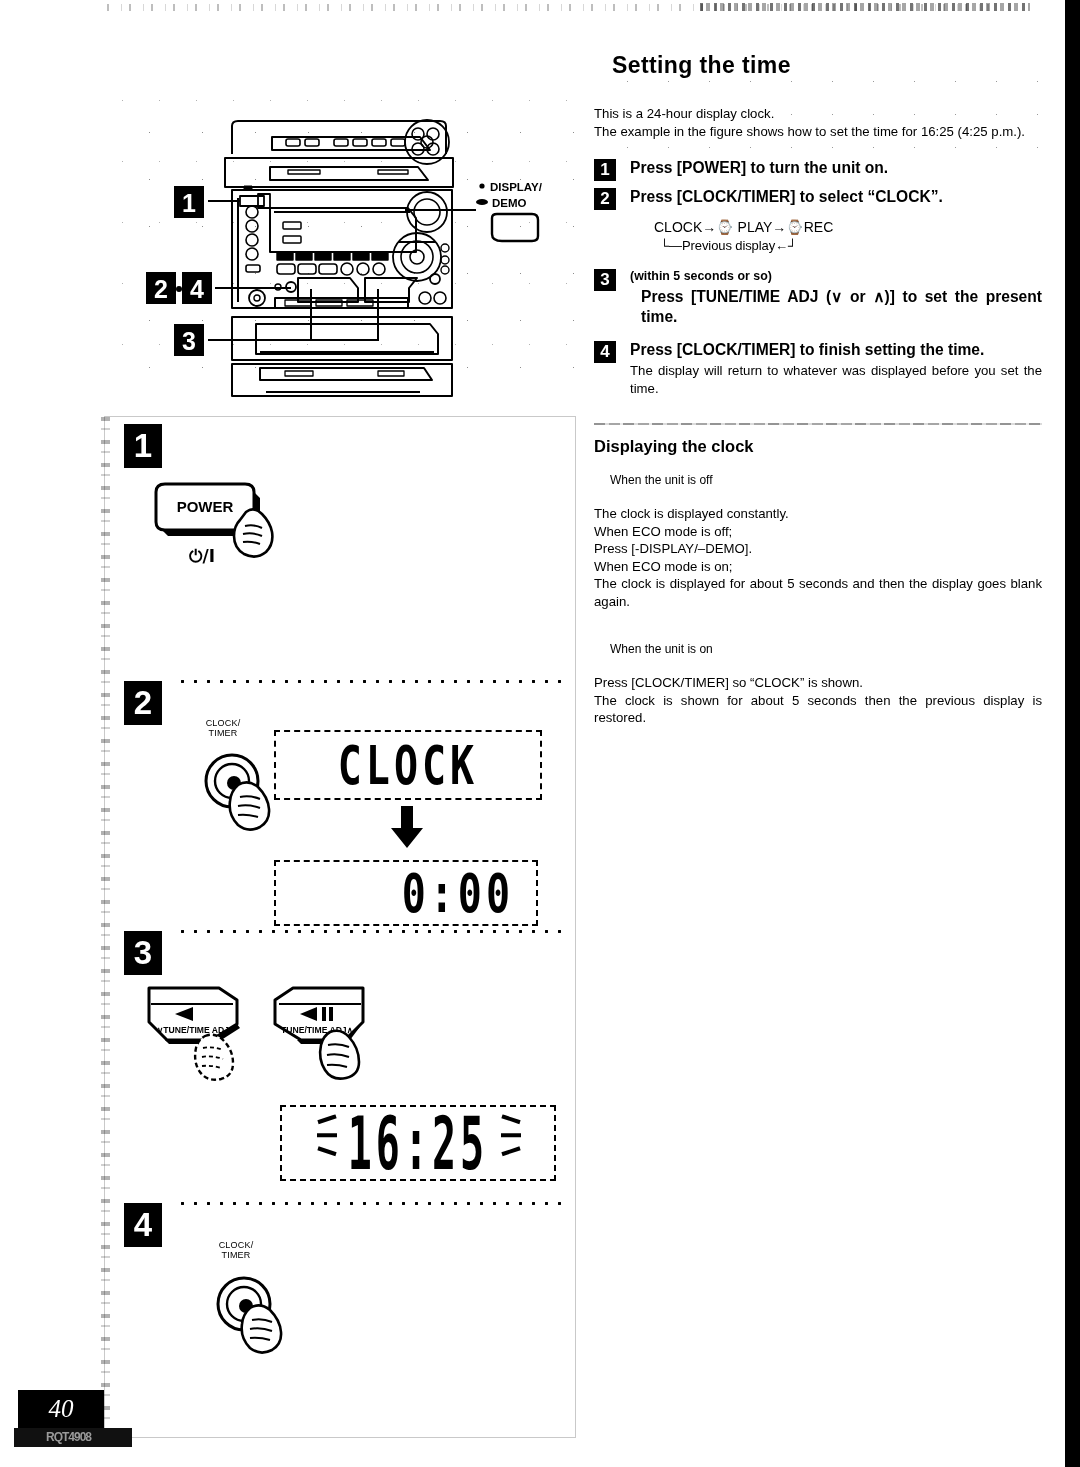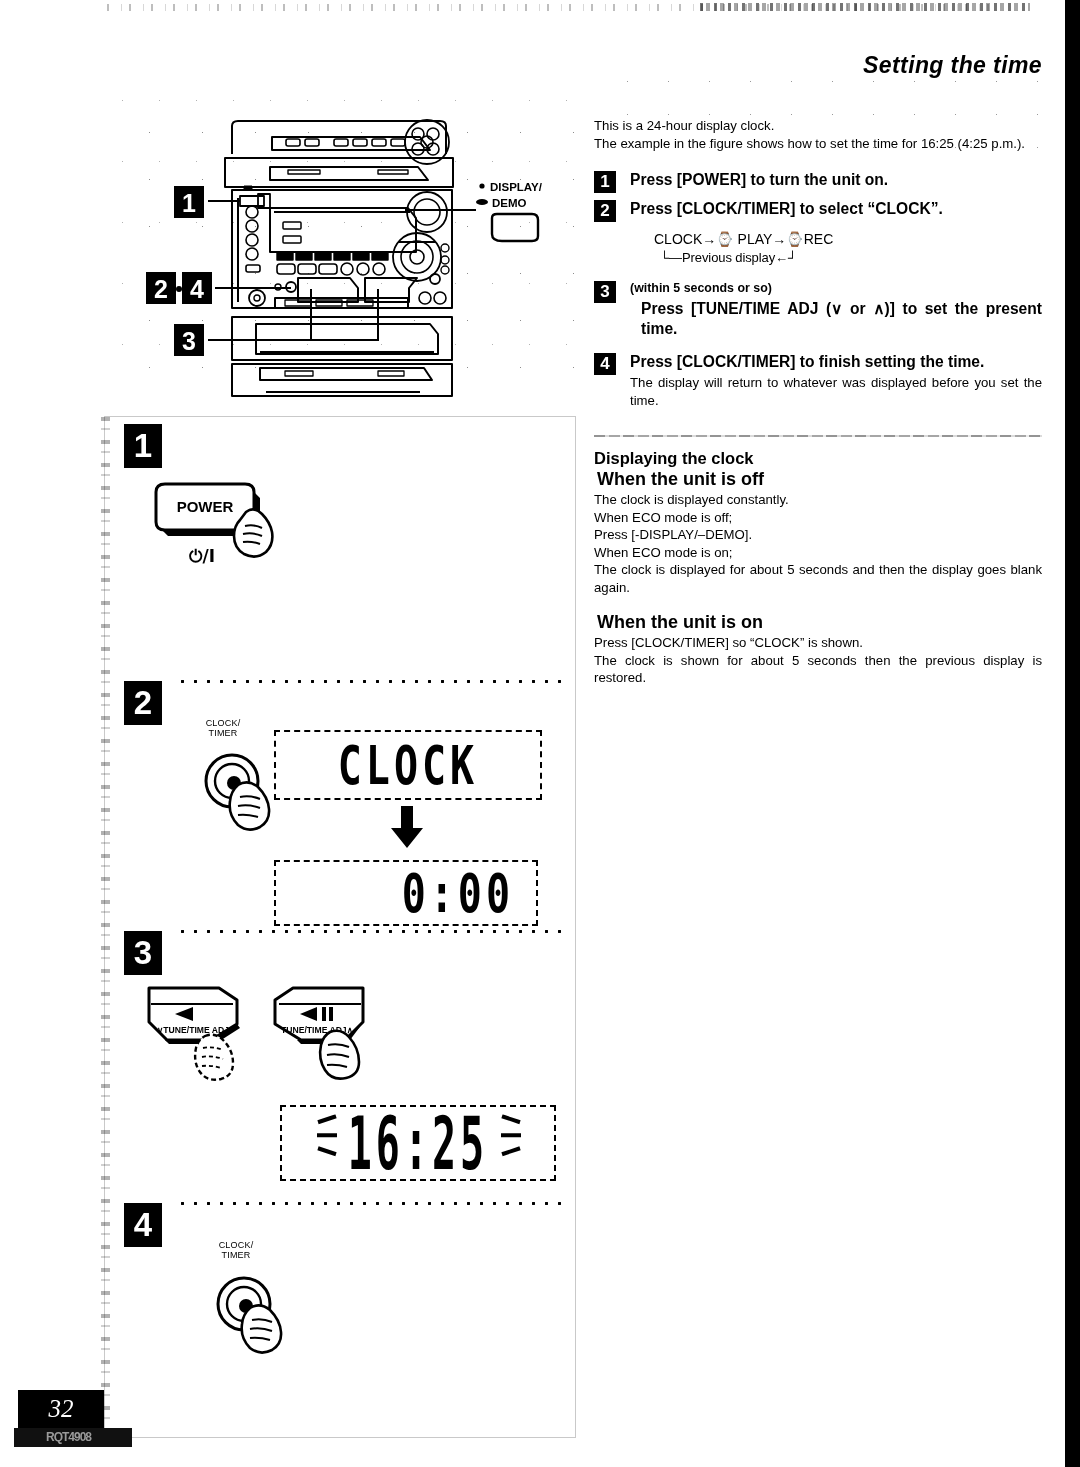--- a/index.html
+++ b/index.html
@@ -40,23 +40,22 @@
   #speckle-b{
     position:absolute;top:60px;left:600px;width:440px;height:120px;
     background-image:radial-gradient(circle, rgba(0,0,0,.40) .6px, transparent .7px);
     background-size:41px 33px;background-position:7px 5px;
     pointer-events:none;
   }
 
   
   #right-col{position:absolute;left:594px;top:52px;width:448px;}
   #doc-title{
-    font-weight:bold;font-style:italic;font-size:23px;letter-spacing:.4px;
-    margin:0 0 38px 18px;
-    text-align:right;
+    font-weight:bold;font-size:23px;letter-spacing:.4px;
+    margin:0 0 26px 18px;
   }
   .body-txt{font-size:13.2px;line-height:17.5px;}
   .just{text-align:justify;}
   p{margin:0;}
   .intro p{margin:0;}
   .intro{margin-bottom:18px;margin-top:11px;}
 
   
   .step{position:relative;padding-left:36px;margin-top:9px;}
   .stepnum{
@@ -72,21 +71,21 @@
   .flowline2{font-size:13px;line-height:17px;margin-left:30px;letter-spacing:-.1px;}
 
   
   #sec-divider{
     margin:26px 0 12px 0;height:2px;
     background:repeating-linear-gradient(90deg,
       rgba(0,0,0,.42) 0 11px, rgba(0,0,0,.14) 11px 15px,
       rgba(0,0,0,.35) 15px 26px, rgba(0,0,0,.08) 26px 29px);
   }
   #sec-title{font-weight:bold;font-size:16.5px;margin:0 0 1px 0;}
-  .sub-head{font-weight:bold;font-size:18px;line-height:17px;margin:3px;}
+  .sub-head{font-weight:normal;font-size:12px;line-height:17px;margin:16px;}
   .gap{height:15px;}
 
   
   #fig-frame{
     position:absolute;left:104px;top:416px;width:470px;height:1020px;
     border:1px solid #c9c9c9;
   }
   #fig-frame:after{ 
     content:"";position:absolute;left:-4px;top:0;width:9px;height:100%;
     background:repeating-linear-gradient(180deg,
@@ -479,18 +478,18 @@
       </g>
       <g stroke="#000" stroke-width="2" fill="none">
         <path d="M44 52 Q54 50 64 54"></path>
         <path d="M42 61 Q53 59 64 63"></path>
         <path d="M42 70 Q52 69 62 72"></path>
       </g>
     </svg>
   </div>
 
   <div id="page-box">
-    <div id="page-no">32</div>
+    <div id="page-no">40</div>
   </div>
   <div id="page-smudge"></div>
   <div id="page-smudge-txt">RQT4908</div>
 
 </div>
 
 </body></html>

